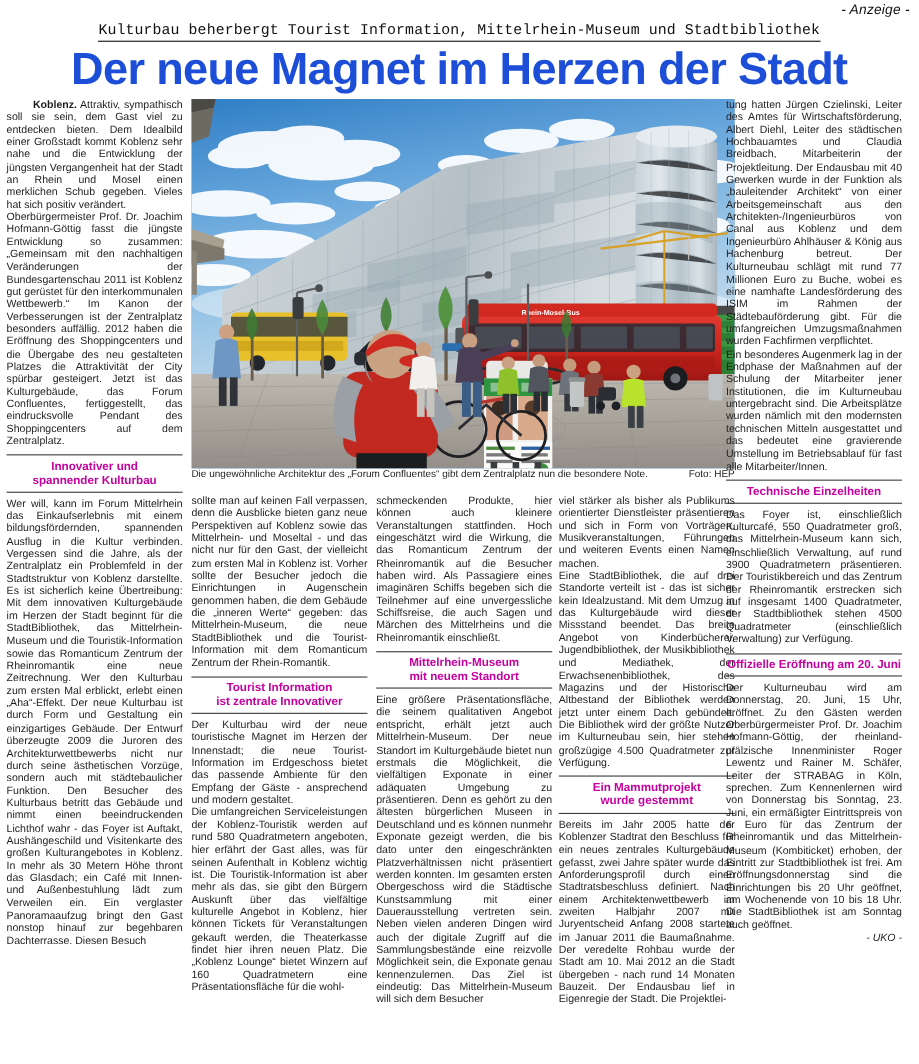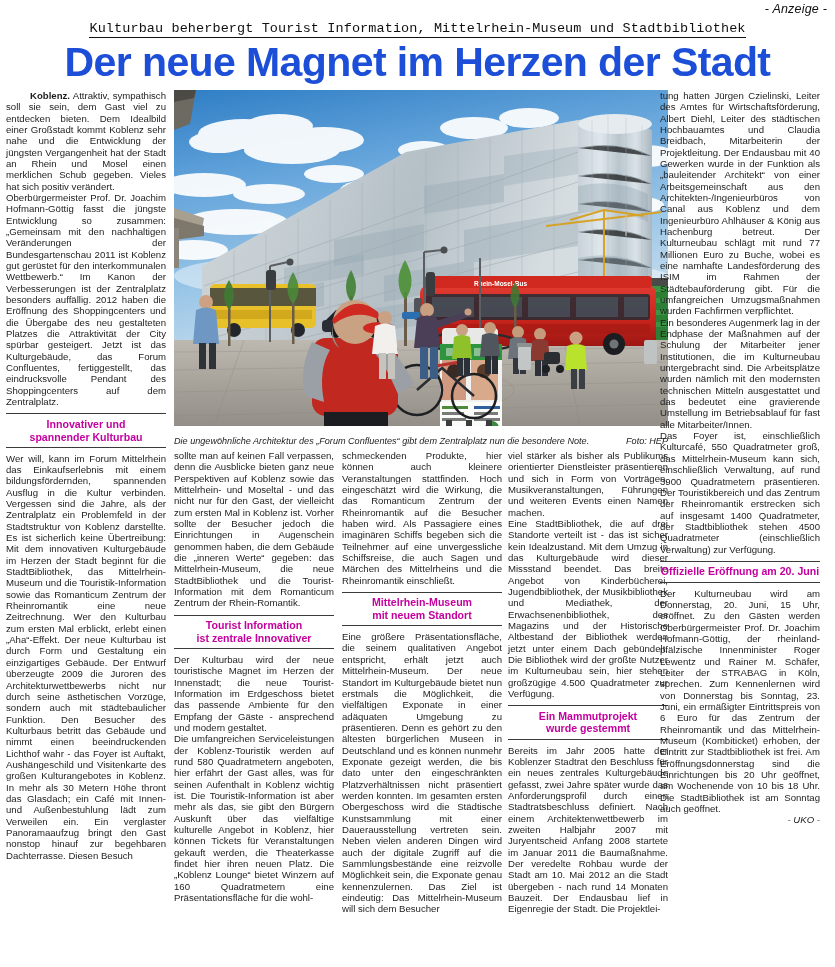--- a/index.html
+++ b/index.html
@@ -84,23 +84,22 @@
   .photo{
     width:494px;
     height:336px;
     position:relative;
     overflow:hidden;
     border:0;
     background:#8fb6d8;
   }
   .caption{
     font-size:9.1px;
-    font-style:italic;
     line-height:11px;
-    padding-top:10px;
+    padding-top:0;
     color:#1d1d1d;
     display:flex;
     justify-content:space-between;
     white-space:nowrap;
   }
   .caption .credit{padding-left:6px;}
 
   
   .subhead{
     border-top:1.6px solid #3a3a3a;
@@ -508,20 +507,23 @@
       <div class="subhead">
         <div>Ein Mammutprojekt</div>
         <div>wurde gestemmt</div>
       </div>
       <p>Bereits im Jahr 2005 hatte der Koblenzer Stadtrat den Beschluss für ein neues zentrales Kulturgebäude gefasst, zwei Jahre später wurde das Anforderungsprofil durch einen Stadtratsbeschluss definiert. Nach einem Architektenwettbewerb im zweiten Halbjahr 2007 mit Juryentscheid Anfang 2008 startete im Januar 2011 die Baumaßnahme. Der veredelte Rohbau wurde der Stadt am 10. Mai 2012 an die Stadt übergeben - nach rund 14 Monaten Bauzeit. Der Endausbau lief in Eigenregie der Stadt. Die Projektlei-</p>
     </div>
 
     <div class="col col5">
       <p>tung hatten Jürgen Czielinski, Leiter des Amtes für Wirtschaftsförderung, Albert Diehl, Leiter des städtischen Hochbauamtes und Claudia Breidbach, Mitarbeiterin der Projektleitung. Der Endausbau mit 40 Gewerken wurde in der Funktion als „bauleitender Architekt“ von einer Arbeitsgemeinschaft aus den Architekten-/Ingenieurbüros von Canal aus Koblenz und dem Ingenieurbüro Ahlhäuser &amp; König aus Hachenburg betreut. Der Kulturneubau schlägt mit rund 77 Millionen Euro zu Buche, wobei es eine namhafte Landesförderung des ISIM im Rahmen der Städtebauförderung gibt. Für die umfangreichen Umzugsmaßnahmen wurden Fachfirmen verpflichtet.</p>
       <p>Ein besonderes Augenmerk lag in der Endphase der Maßnahmen auf der Schulung der Mitarbeiter jener Institutionen, die im Kulturneubau untergebracht sind. Die Arbeitsplätze wurden nämlich mit den modernsten technischen Mitteln ausgestattet und das bedeutet eine gravierende Umstellung im Betriebsablauf für fast alle Mitarbeiter/Innen.</p>
+      <div class="subhead one-line">
+        <div>Technische Einzelheiten</div>
+      </div>
       <p>Das Foyer ist, einschließlich Kulturcafé, 550 Quadratmeter groß, das Mittelrhein-Museum kann sich, einschließlich Verwaltung, auf rund 3900 Quadratmetern präsentieren. Der Touristikbereich und das Zentrum der Rheinromantik erstrecken sich auf insgesamt 1400 Quadratmeter, der Stadtbibliothek stehen 4500 Quadratmeter (einschließlich Verwaltung) zur Verfügung.</p>
       <div class="subhead one-line">
         <div>Offizielle Eröffnung am 20. Juni</div>
       </div>
       <p>Der Kulturneubau wird am Donnerstag, 20. Juni, 15 Uhr, eröffnet. Zu den Gästen werden Oberbürgermeister Prof. Dr. Joachim Hofmann-Göttig, der rheinland-pfälzische Innenminister Roger Lewentz und Rainer M. Schäfer, Leiter der STRABAG in Köln, sprechen. Zum Kennenlernen wird von Donnerstag bis Sonntag, 23. Juni, ein ermäßigter Eintrittspreis von 6 Euro für das Zentrum der Rheinromantik und das Mittelrhein-Museum (Kombiticket) erhoben, der Eintritt zur Stadtbibliothek ist frei. Am Eröffnungsdonnerstag sind die Einrichtungen bis 20 Uhr geöffnet, am Wochenende von 10 bis 18 Uhr. Die StadtBibliothek ist am Sonntag auch geöffnet.</p>
       <div class="sign">- UKO -</div>
     </div>
 
   </div>
 </div>

